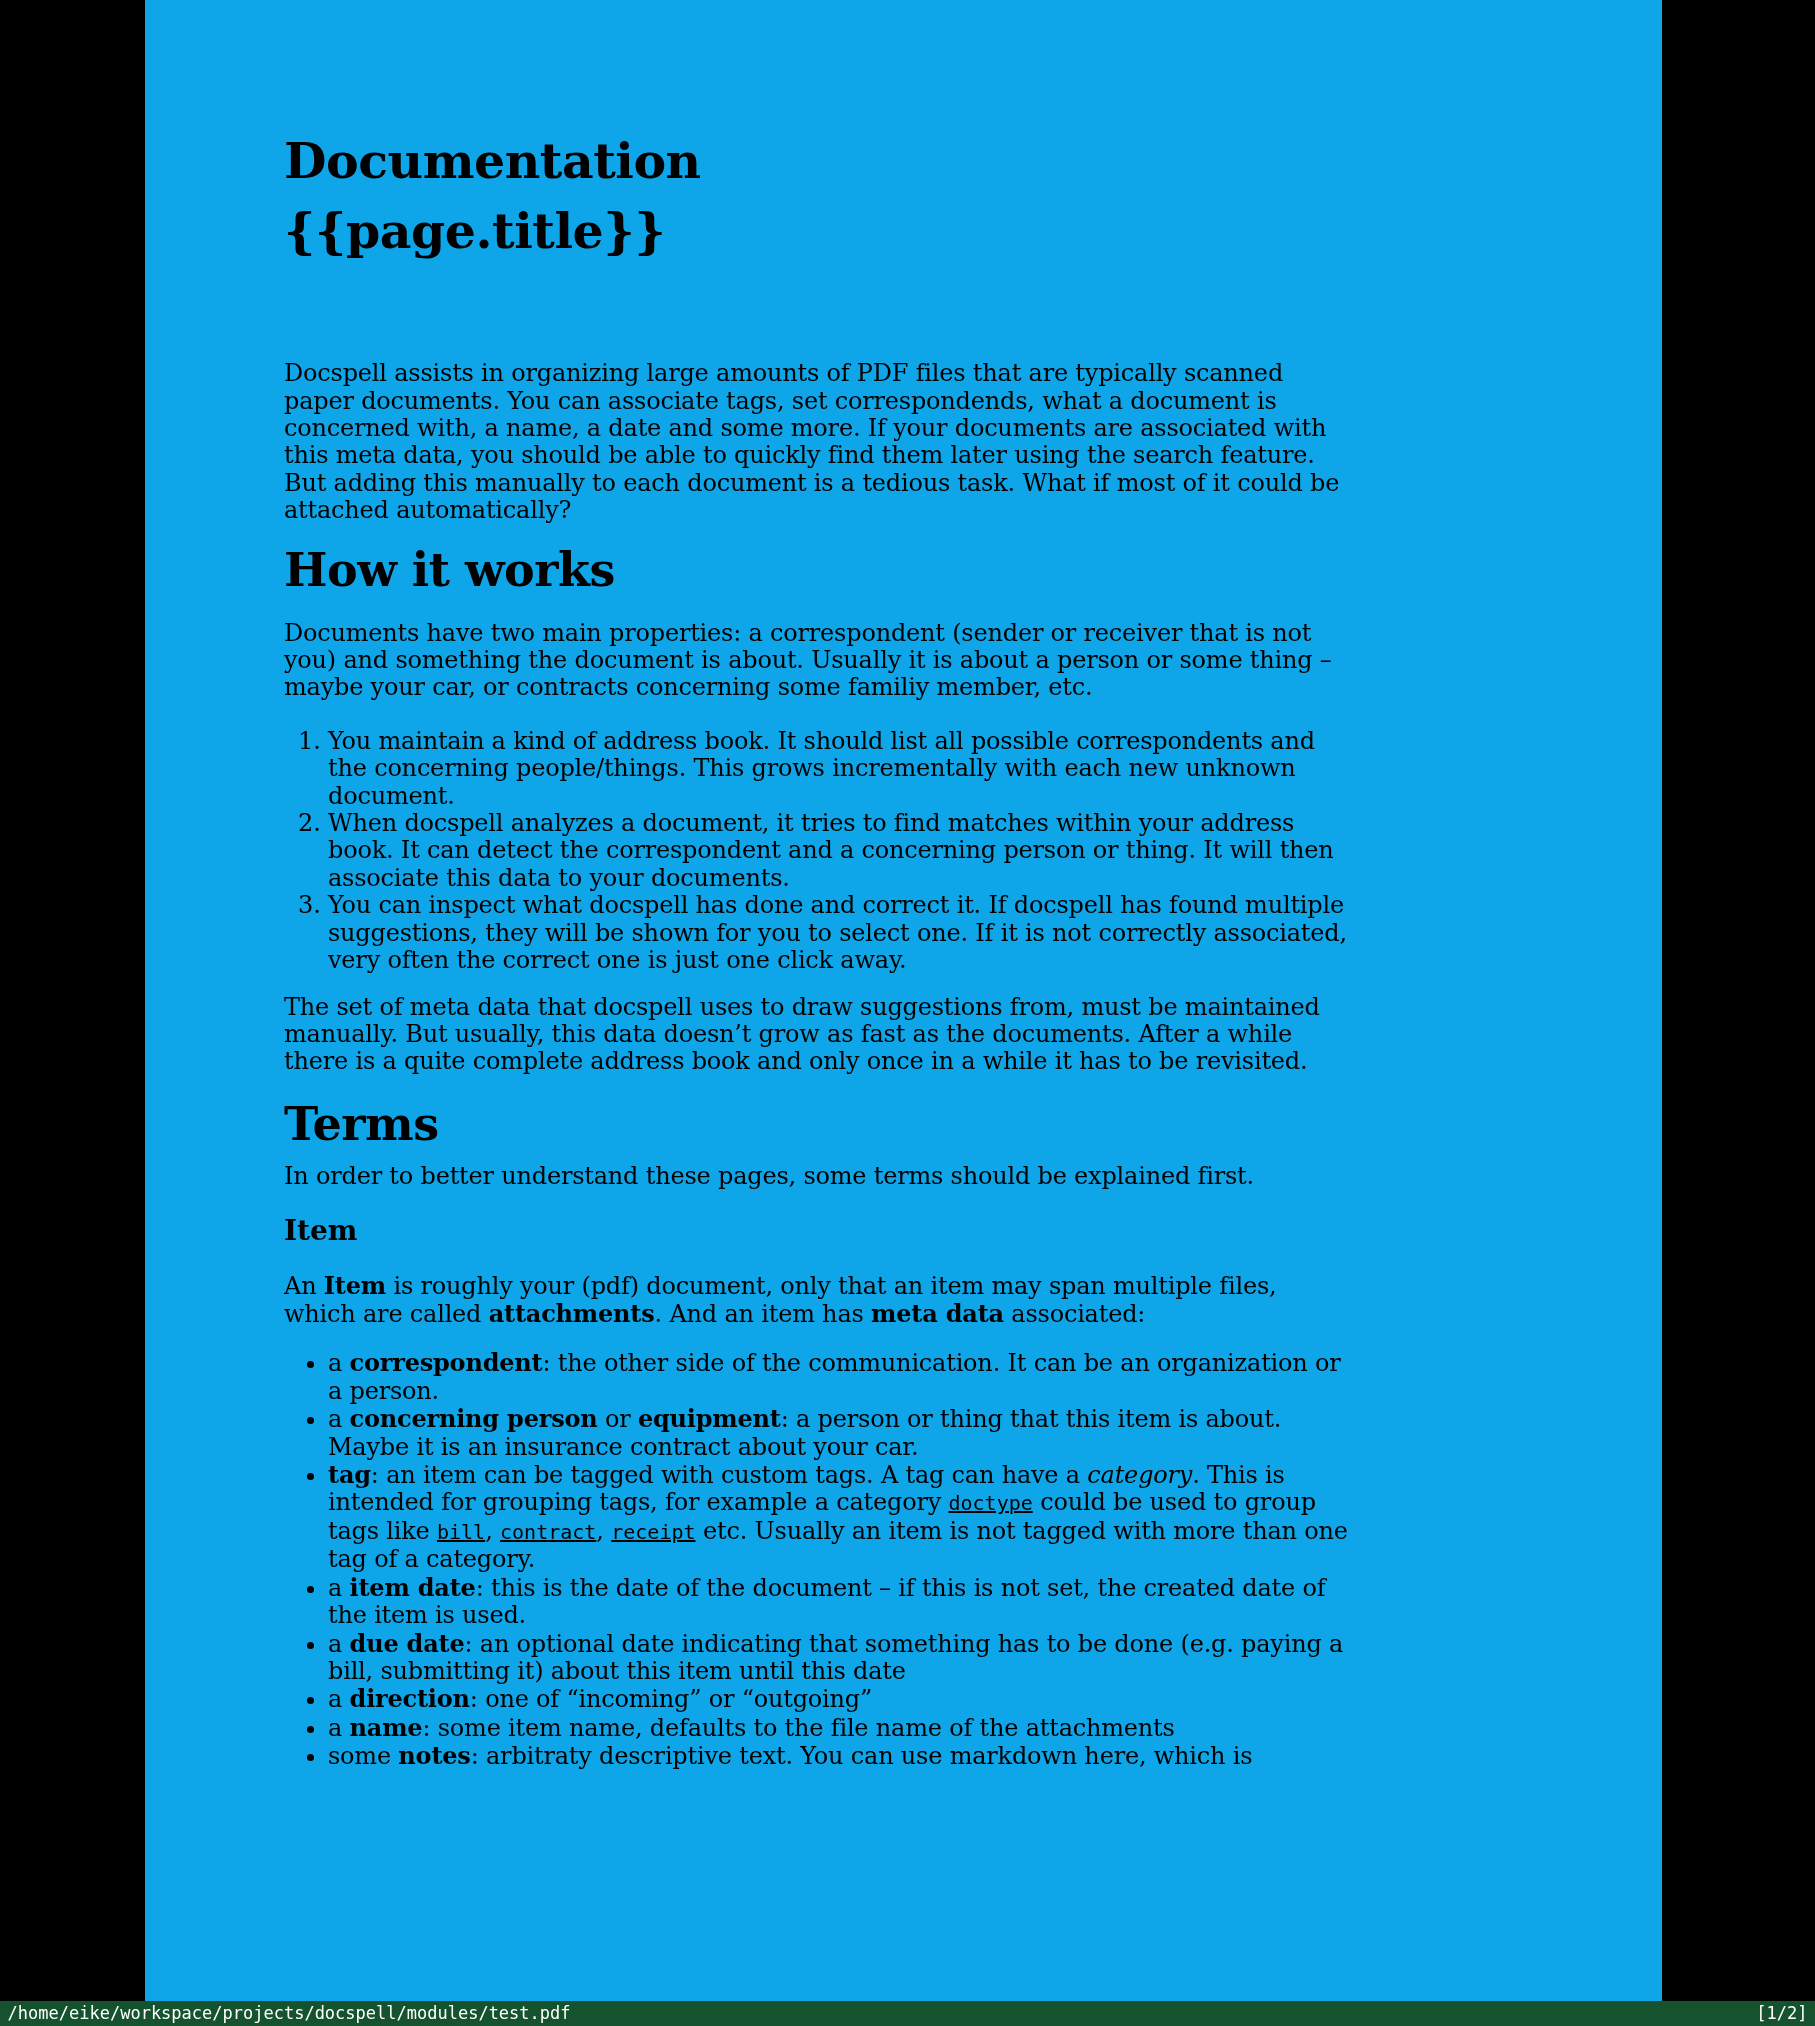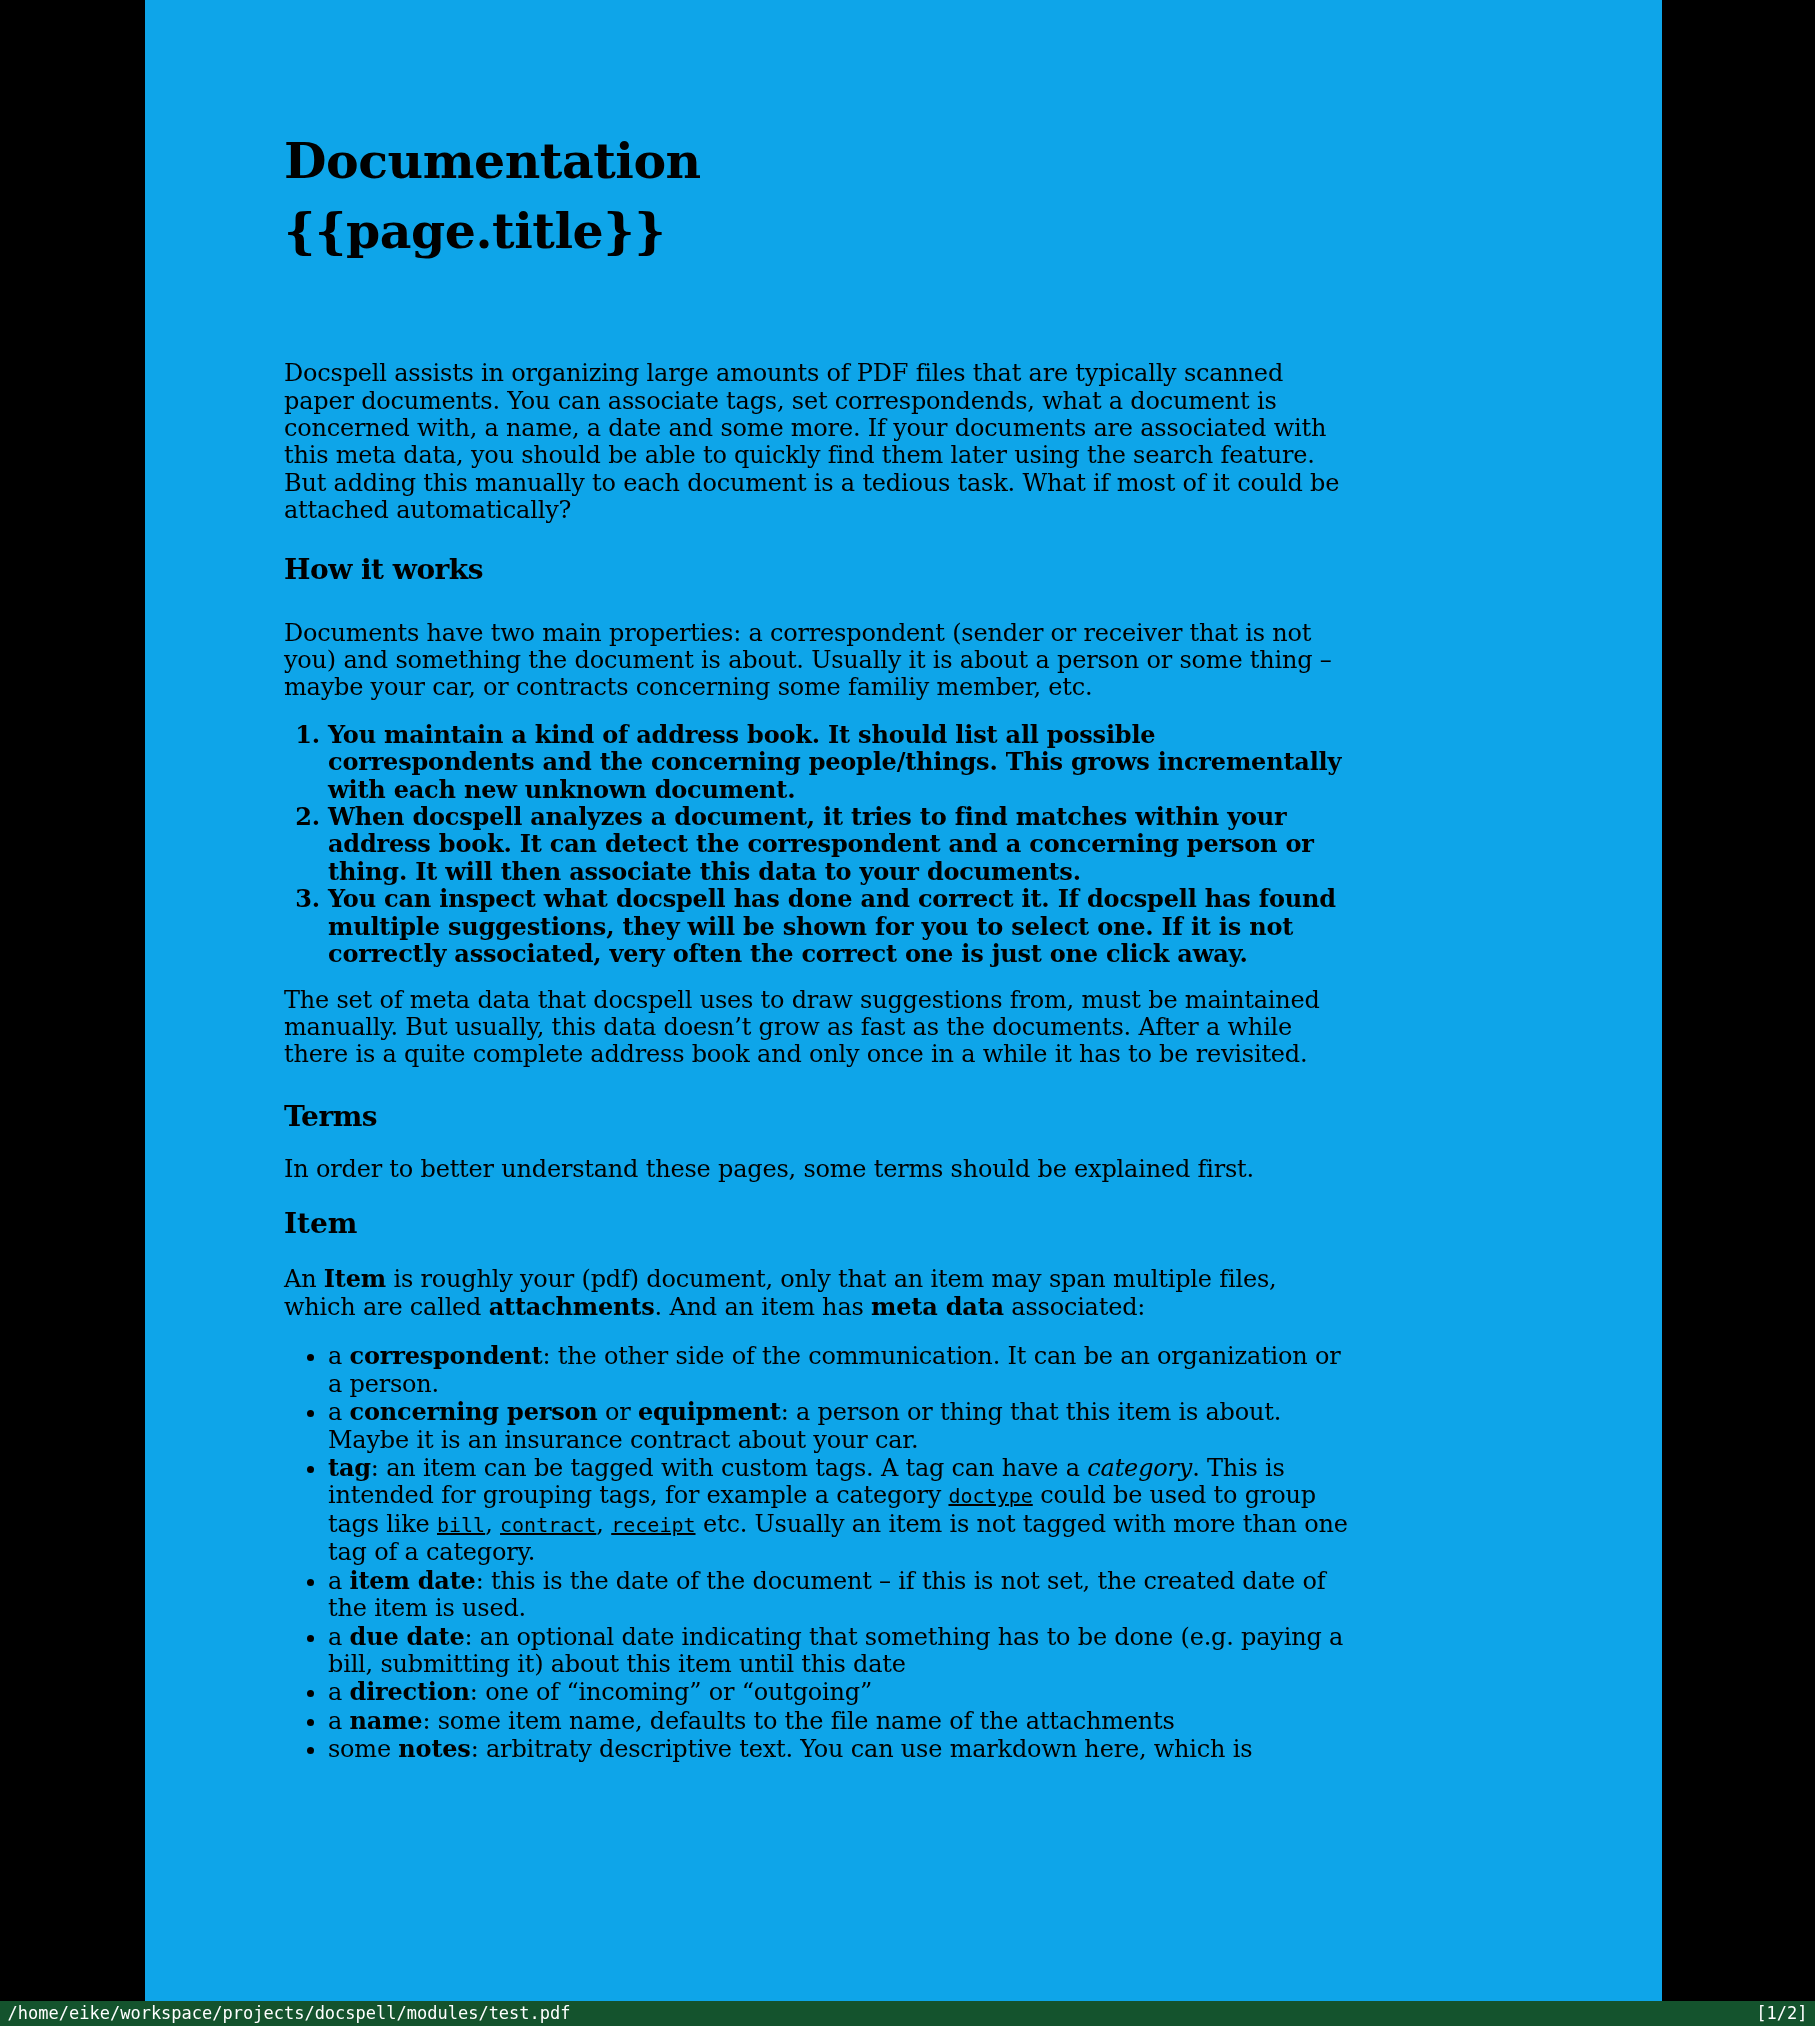--- a/index.html
+++ b/index.html
@@ -24,40 +24,40 @@
     color:#000;
   }
   .textcol{width:1204px;}
   h1,h2,h3,p,ol,ul{margin:0;padding:0;}
   h1{
     font-size:49px;line-height:57px;font-weight:bold;
     letter-spacing:-0.5px;
   }
   h1.subtitle{margin-top:13.2px;}
   h2{
-    font-size:28px;line-height:44px;font-weight:bold;
+    font-size:46px;line-height:44px;font-weight:bold;
     letter-spacing:-0.5px;
   }
   h3{
     font-size:28px;line-height:34px;font-weight:bold;
   }
   p,li{
     font-size:24px;line-height:27.4px;
     letter-spacing:-0.2px;
   }
   code{
     font-family:"DejaVu Sans Mono", monospace;
     font-size:20px;
     letter-spacing:0;
     text-decoration:underline;
   }
   .m-intro{margin-top:100px;}
   .m-h2-how{margin-top:23px;}
   .m-p-how1{margin-top:28px;}
-  .m-ol{margin-top:19px;font-weight:bold;}
+  .m-ol{margin-top:26px;}
   .m-p-how2{margin-top:19px;}
   .m-h2-terms{margin-top:26.5px;}
   .m-p-terms1{margin-top:17px;}
   .m-h3-item{margin-top:23px;}
   .m-p-item{margin-top:24px;}
   .m-ul{margin-top:21px;}
   ol{list-style:decimal outside;padding-left:44px;}
   ul{list-style:disc outside;padding-left:44px;}
   li{padding-left:0;}
   .statusbar{

